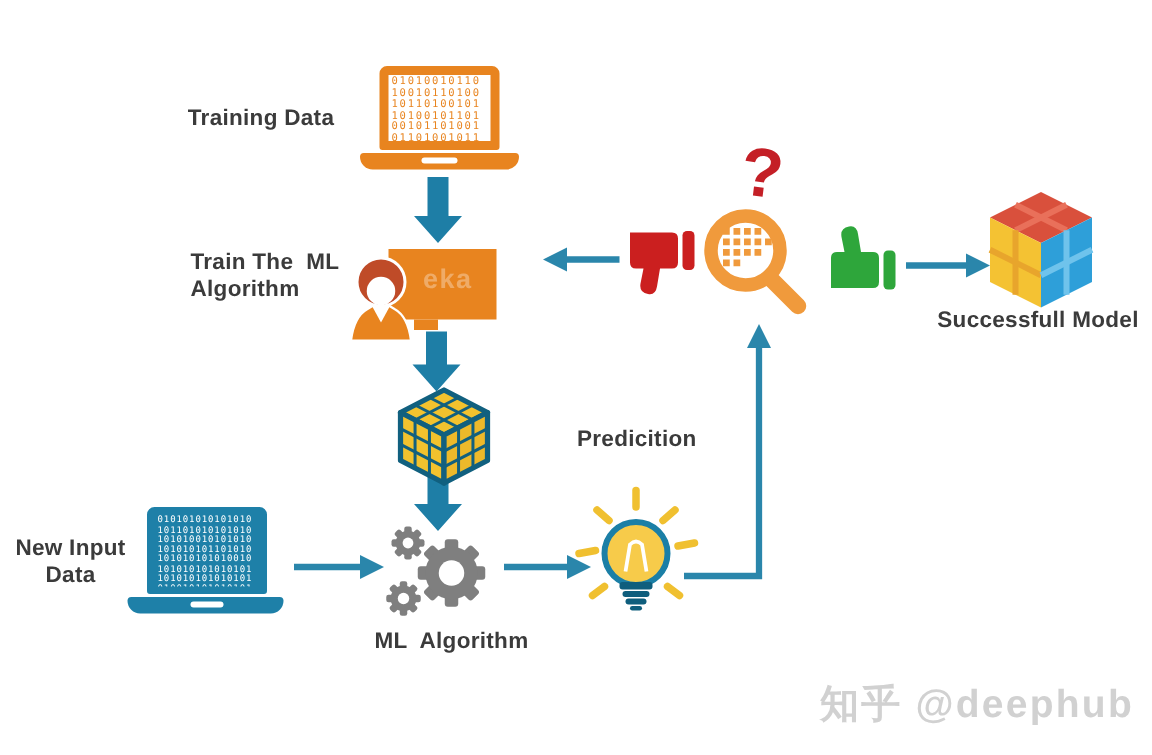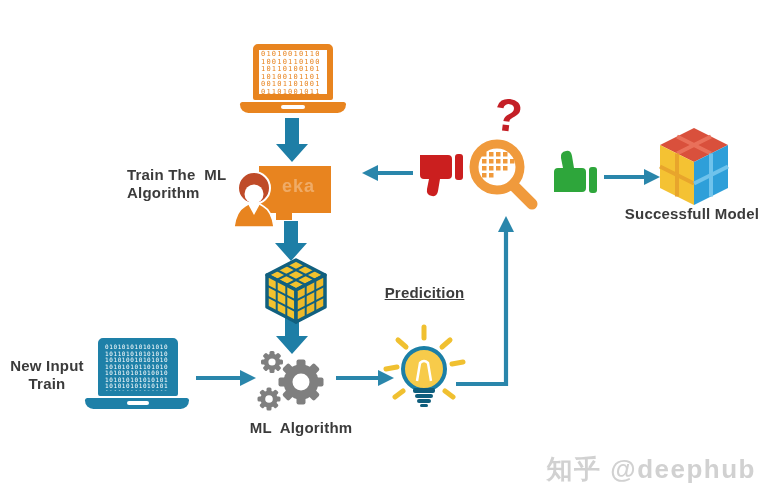--- a/index.html
+++ b/index.html
@@ -199,31 +199,32 @@
   </div>
 
   <div class="laptop blue">
     <div class="lap-screen">
       <div class="bin">010101010101010101101010101010101010010101010101010101101010101010101010010101010101010101101010101010101010010101010101010101</div>
     </div>
     <div class="lap-base"></div>
     <div class="lap-notch"></div>
   </div>
 
+  <div class="lbl" style="left:108px;top:70px;width:132px;">Training Data</div>
 
   <div class="lbl left" style="left:127px;top:166px;width:115px;">Train The  ML
 Algorithm</div>
 
 
   <div class="lbl" style="left:240px;top:419px;width:122px;">ML  Algorithm</div>
 
   <div class="lbl" style="left:2px;top:357px;width:90px;">New Input
-Train</div>
-
-  <div class="lbl" style="left:372px;top:284px;width:105px;text-decoration:underline;">Predicition</div>
+Data</div>
+
+  <div class="lbl" style="left:372px;top:284px;width:105px;">Predicition</div>
 
   <div class="lbl" style="left:612px;top:205px;width:160px;">Successfull Model</div>
 
   <div class="qmark">?</div>
 
   <div class="board-mark">eka</div>
   <div class="site-mark">知乎 @deephub</div>
 
 </div>
 

